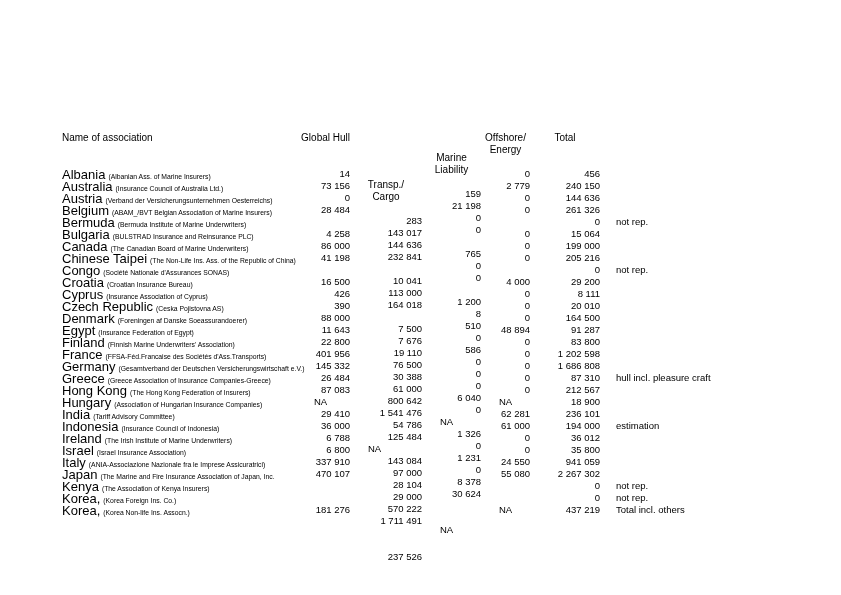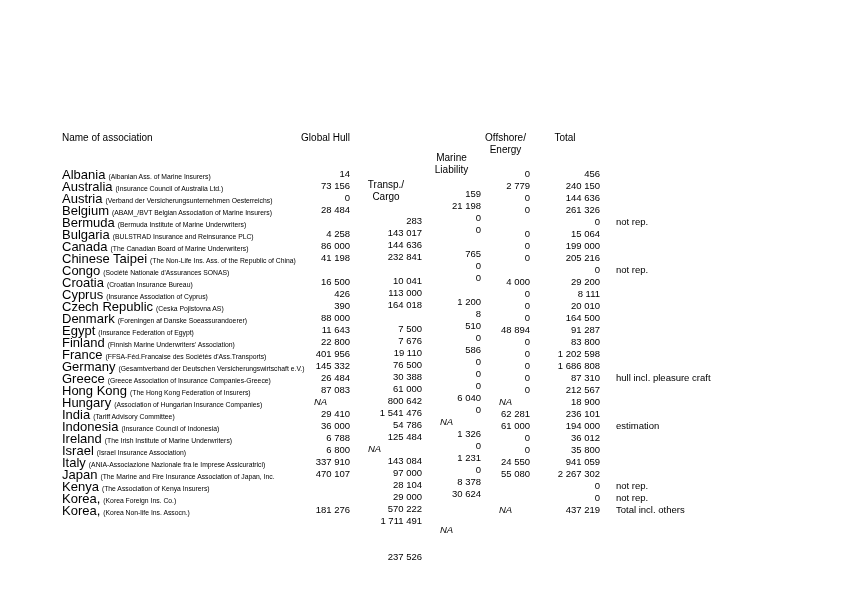--- a/index.html
+++ b/index.html
@@ -37,21 +37,21 @@
 
   .col-name      { width: 234px; text-align: left; }
   .col-hull      { width: 54px; text-align: right;  }
   .col-cargo     { width: 72px; margin-top: 47px;  }
   .col-liability { width: 59px; margin-top: 20px;  }
   .col-offshore  { width: 49px;  }
   .col-total     { width: 70px;  }
   .col-note      { width: 178px; text-align: left; padding-left: 7px; font-size: 9.5px; margin-left: 9px; }
 
   .num { text-align: right; font-size: 9.5px; }
-  .num.na { text-align: left; padding-left: 18px; font-style: italic; }
+  .num.na { text-align: left; padding-left: 18px; }
 
   .country { font-size: 13px; }
   .assoc   { font-size: 6.8px; margin-left: 3px; }
 </style>
 </head>
 <body>
 
 <div class="page">
 
 

